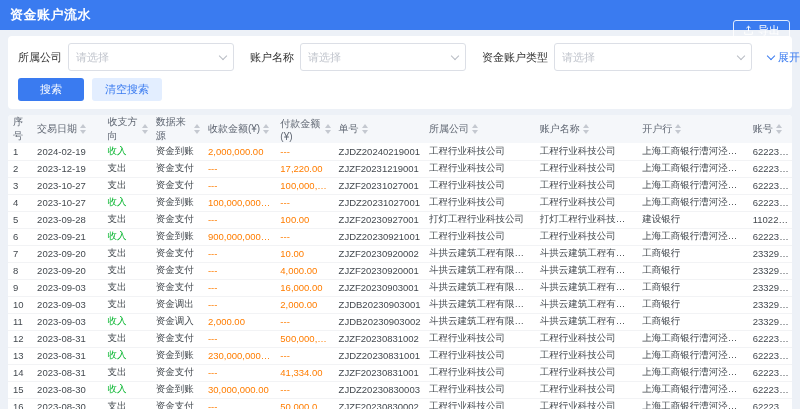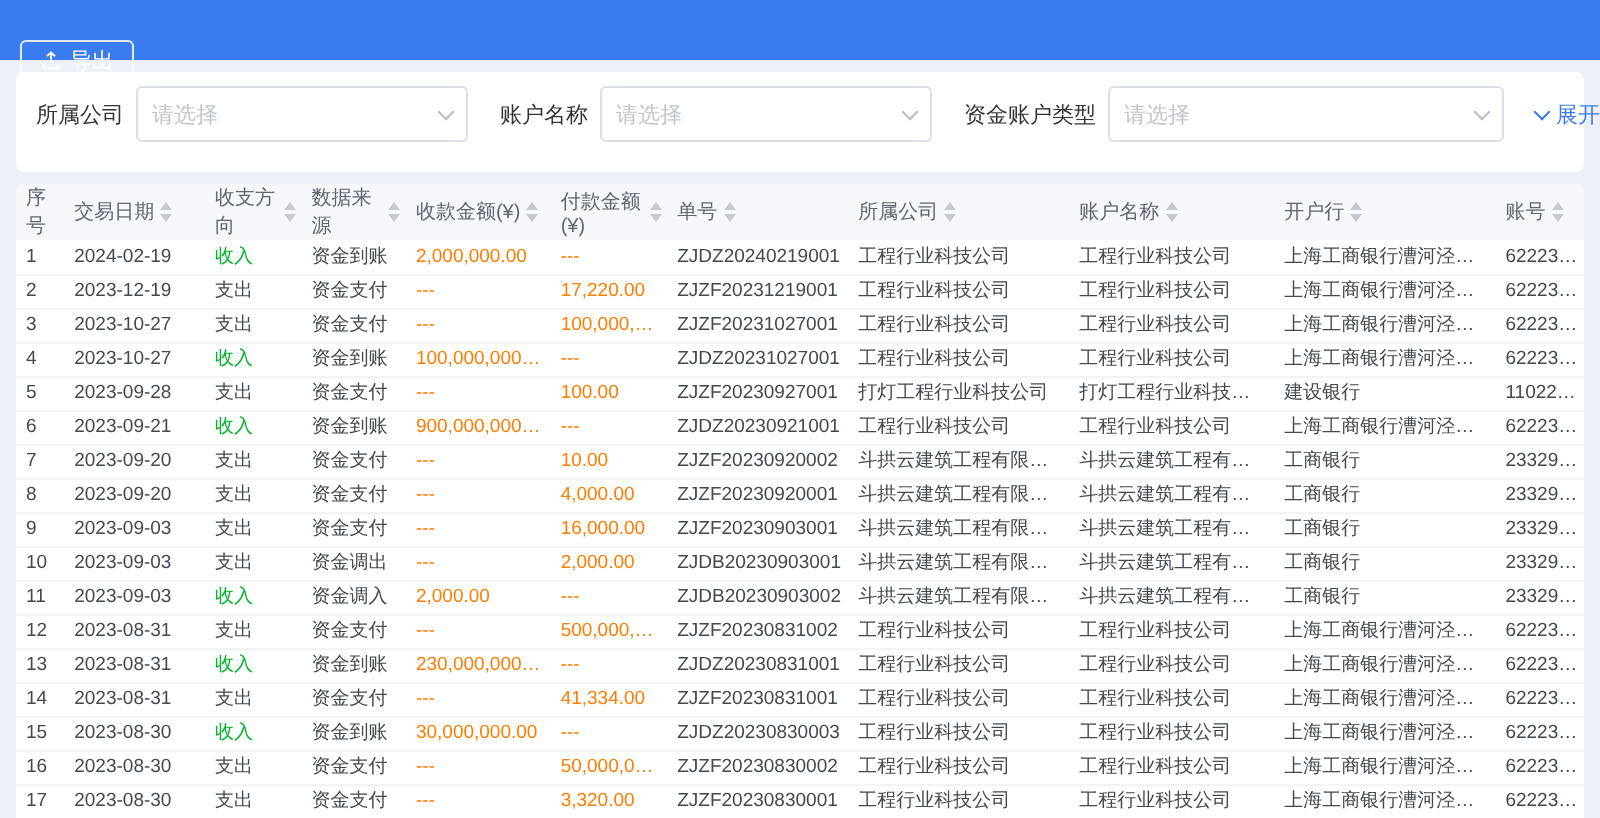--- a/index.html
+++ b/index.html
@@ -44,20 +44,21 @@
   tbody td { height:17px; padding:0 3px 0 5px; border-bottom:1px solid #f2f3f5; font-size:9.5px;
     color:#43494f; white-space:nowrap; overflow:hidden; text-overflow:ellipsis; }
   td.dir-in { color:#00b42a; }
   td.dir-out { color:#43494f; }
   td.amount { color:#ff7d00; }
 </style>
 </head>
 <body>
 
 <div class="topbar">
+  <span class="topbar-title">资金账户流水</span>
   <button class="export-btn">
     <svg width="11" height="11" viewBox="0 0 16 16">
       <path d="M8 2 L8 9 M5 4.5 L8 1.8 L11 4.5 M2.5 9.5 L2.5 13.5 L13.5 13.5 L13.5 9.5" stroke="#ffffff" fill="none" stroke-width="1.4"></path>
     </svg>
     <span>导出</span>
   </button>
 </div>
 
 <div class="content">
 
@@ -83,20 +84,22 @@
           <span class="placeholder">请选择</span>
           <i class="chev"></i>
         </div>
       </div>
       <span class="expand-link">
         <i class="chev-blue"></i>
         <span>展开筛选</span>
       </span>
     </div>
     <div class="btn-row">
+      <button class="btn-primary">搜索</button>
+      <button class="btn-light">清空搜索</button>
     </div>
   </div>
 
   <div class="table-card">
     <table>
       <colgroup>
         <col style="width:24px">
           <col style="width:70px">
           <col style="width:48px">
           <col style="width:52px">

